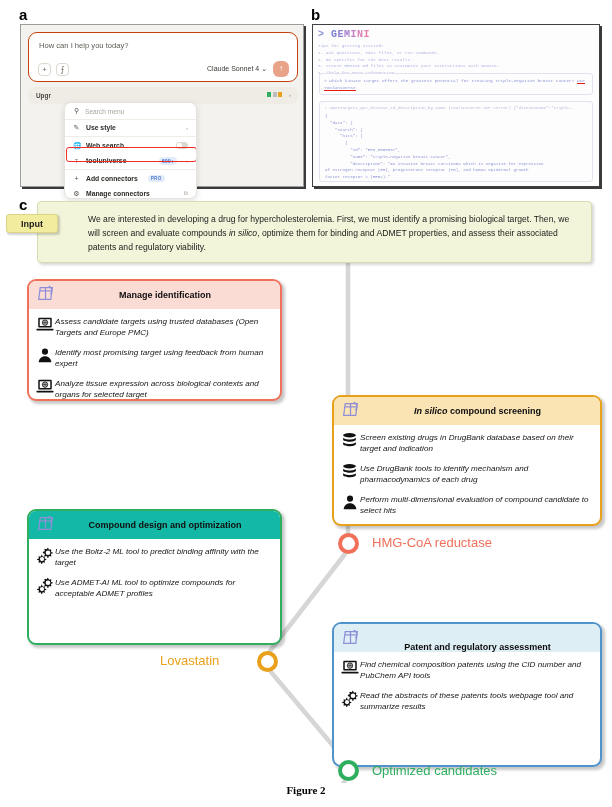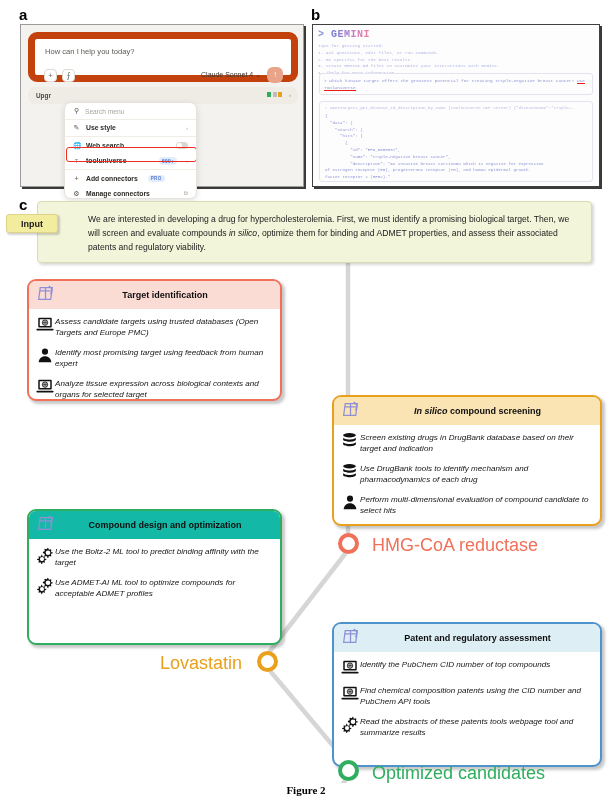--- a/index.html
+++ b/index.html
@@ -26,21 +26,21 @@
     position: absolute; left: 20px; top: 24px;
     width: 284px; height: 163px;
     background: #f4f2ee;
     border: 1px solid #9c9c9c;
     box-shadow: 2px 2px 0 #3a3a3a;
   }
   .composer {
     position: absolute; left: 7px; top: 7px;
     width: 270px; height: 50px;
     background: #ffffff;
-    border: 7px solid #c2410c;
+    border: 1px solid #c2410c;
     border-radius: 9px;
   }
   .composer-placeholder {
     position: absolute; left: 10px; top: 8px;
     font-size: 7.6px; color: #5d5a54;
   }
   .composer-btn {
     position: absolute; top: 30px;
     width: 13px; height: 13px;
     border: 1px solid #ddd8d0; border-radius: 4px;
@@ -237,29 +237,29 @@
                  border-color: #f0705a; }
   #card-target .card-head { background: #fbdcd5; }
   #card-silico { left: 332px; top: 202px; width: 270px; height: 131px;
                  border-color: #e9a01b; }
   #card-silico .card-head { background: #fbe4b4; }
   #card-design { left: 27px; top: 316px; width: 255px; height: 136px;
                  border-color: #2fae5f; }
   #card-design .card-head { background: #14b8a6; }
   #card-patent { left: 332px; top: 429px; width: 270px; height: 145px;
                  border-color: #4f93cc; }
-  #card-patent .card-head { background: #ddeef5; }
+  #card-patent .card-head { background: #ddeef5; align-items: flex-end; }
 
   
   .node {
     position: absolute; border-radius: 50%;
     background: #fff; box-sizing: border-box;
   }
   .node-label {
-    position: absolute; font-size: 18px; line-height: 1.18;
+    position: absolute; font-size: 13px; line-height: 1.18;
   }
 
   #node-hmg { left: 338px; top: 340px; width: 21px; height: 21px;
               border: 4px solid #f0705a; }
   #lab-hmg { left: 372px; top: 342px; color: #f0705a; }
   #node-lova { left: 257px; top: 458px; width: 21px; height: 21px;
                border: 4px solid #e9a01b; }
   #lab-lova { left: 160px; top: 460px; color: #e9a01b; }
   #node-opt { left: 338px; top: 567px; width: 21px; height: 21px;
               border: 4px solid #2fae5f; }
@@ -401,21 +401,21 @@
         <span>
           <svg width="21" height="21" viewBox="0 0 40 40">
               <g fill="none" stroke="#8f8fd8" stroke-width="2.4">
                 <path d="M10 9 L33 9 L30 31 L7 31 Z"></path>
                 <path d="M20 9 L20 31"></path>
                 <path d="M9 15 L31 15"></path>
                 <path d="M26 6 C33 8 34 17 29 21"></path>
               </g>
             </svg>
         </span>
-        <span class="card-title">Target identification</span>
+        <span class="card-title">Manage identification</span>
       </div>
       <div class="card-body">
         <div class="card-item">
           <span class="ico-wrap">
             <svg width="18" height="15" viewBox="0 0 24 20">
                 <rect x="3" y="1" width="18" height="13" rx="1.4" fill="#111"></rect>
                 <rect x="5" y="3" width="14" height="9" fill="#fff"></rect>
                 <circle cx="12" cy="7.5" r="3.6" fill="none" stroke="#111" stroke-width="1.1"></circle>
                 <path d="M8.4 7.5h7.2M12 3.9v7.2M9.6 4.9c1.6 1.6 1.6 3.6 0 5.2M14.4 4.9c-1.6 1.6-1.6 3.6 0 5.2" stroke="#111" stroke-width=".8" fill="none"></path>
                 <rect x="0.5" y="15.5" width="23" height="2.4" rx="1.2" fill="#111"></rect>
@@ -560,32 +560,20 @@
         <div class="card-item">
           <span class="ico-wrap">
             <svg width="18" height="15" viewBox="0 0 24 20">
                 <rect x="3" y="1" width="18" height="13" rx="1.4" fill="#111"></rect>
                 <rect x="5" y="3" width="14" height="9" fill="#fff"></rect>
                 <circle cx="12" cy="7.5" r="3.6" fill="none" stroke="#111" stroke-width="1.1"></circle>
                 <path d="M8.4 7.5h7.2M12 3.9v7.2M9.6 4.9c1.6 1.6 1.6 3.6 0 5.2M14.4 4.9c-1.6 1.6-1.6 3.6 0 5.2" stroke="#111" stroke-width=".8" fill="none"></path>
                 <rect x="0.5" y="15.5" width="23" height="2.4" rx="1.2" fill="#111"></rect>
               </svg>
           </span>
-          <span class="txt">Identify the PubChem CID number of top compounds</span>
-        </div>
-        <div class="card-item">
-          <span class="ico-wrap">
-            <svg width="18" height="15" viewBox="0 0 24 20">
-                <rect x="3" y="1" width="18" height="13" rx="1.4" fill="#111"></rect>
-                <rect x="5" y="3" width="14" height="9" fill="#fff"></rect>
-                <circle cx="12" cy="7.5" r="3.6" fill="none" stroke="#111" stroke-width="1.1"></circle>
-                <path d="M8.4 7.5h7.2M12 3.9v7.2M9.6 4.9c1.6 1.6 1.6 3.6 0 5.2M14.4 4.9c-1.6 1.6-1.6 3.6 0 5.2" stroke="#111" stroke-width=".8" fill="none"></path>
-                <rect x="0.5" y="15.5" width="23" height="2.4" rx="1.2" fill="#111"></rect>
-              </svg>
-          </span>
           <span class="txt">Find chemical composition patents using the CID number and PubChem API tools</span>
         </div>
         <div class="card-item">
           <span class="ico-wrap">
             <svg width="18" height="18" viewBox="0 0 24 24">
                 <g fill="#111">
                   <path d="M15.3 2.3l1.1.2.35 1.9 1.25.72 1.8-.72.8.82-.75 1.78.72 1.25 1.9.35.03 1.15-1.9.4-.72 1.25.75 1.78-.82.8-1.78-.75-1.25.72-.35 1.9h-1.15l-.4-1.9-1.25-.72-1.78.75-.8-.82.75-1.78-.72-1.25-1.9-.35V7.8l1.9-.4.72-1.25-.75-1.78.82-.8 1.78.75 1.25-.72z"></path>
                   <circle cx="16" cy="9" r="3.1" fill="#fff"></circle>
                   <path d="M7.1 11.6l1.05.2.32 1.75 1.15.67 1.66-.67.74.76-.7 1.64.67 1.15 1.75.32.02 1.06-1.75.37-.67 1.15.7 1.64-.76.74-1.64-.7-1.15.67-.32 1.75h-1.06l-.37-1.75-1.15-.67-1.64.7-.74-.76.7-1.64-.67-1.15-1.75-.32v-1.06l1.75-.37.67-1.15-.7-1.64.76-.74 1.64.7 1.15-.67z"></path>
                   <circle cx="8" cy="17.4" r="2.8" fill="#fff"></circle>

